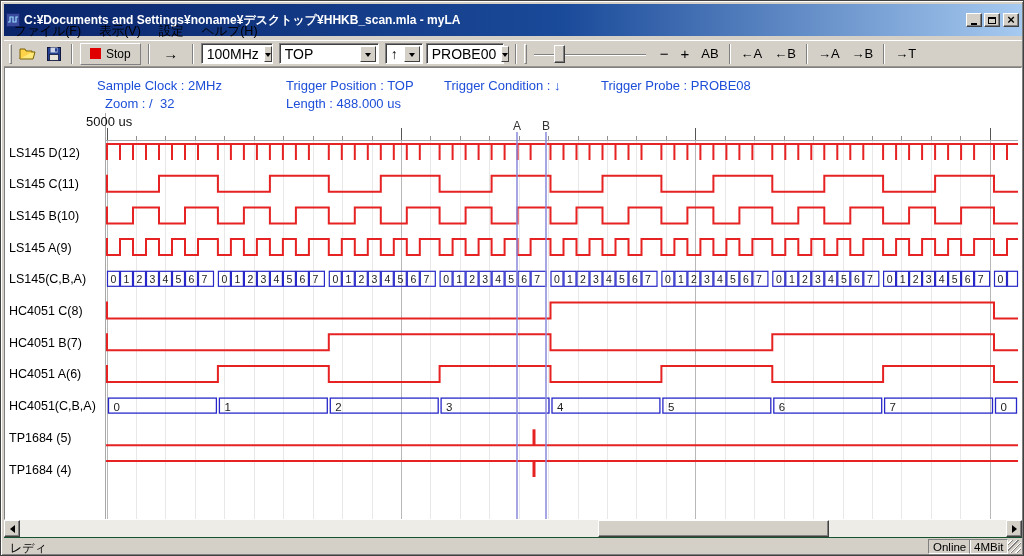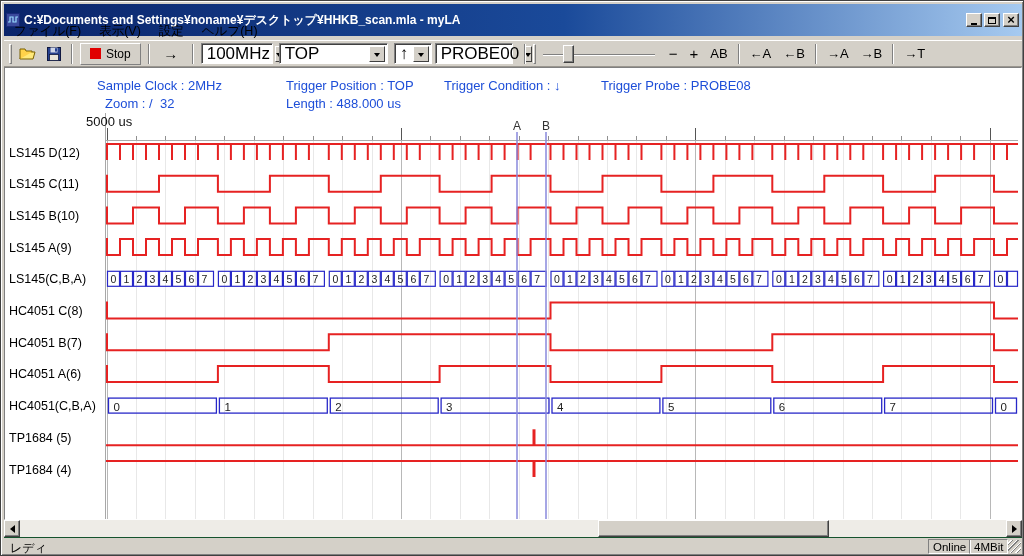--- a/index.html
+++ b/index.html
@@ -27,21 +27,21 @@
   .tgrip{width:3px;height:20px;border:1px solid;border-color:#fff #808080 #808080 #fff;margin:0 3px;}
   .tsep{width:0;height:20px;border-left:1px solid #808080;border-right:1px solid #fff;margin:0 4px;}
   .ibtn{width:26px;height:22px;display:flex;align-items:center;justify-content:center;background:transparent;border:none;padding:0;}
   .stopbtn{display:flex;align-items:center;gap:5px;height:22px;padding:0 9px;margin:0 3px;
     background:#d4d0c8;border:1px solid;border-color:#fff #808080 #808080 #fff;font-size:12px;}
   .stopsq{width:11px;height:11px;background:#e10000;}
   .tbtn{height:22px;display:flex;align-items:center;justify-content:center;background:transparent;
     border:none;padding:0 6px;font-size:13px;font-family:"Liberation Sans",sans-serif;}
   .combo{display:flex;align-items:stretch;background:#fff;height:21px;margin:0 3px;
     border:1px solid;border-color:#808080 #fff #fff #808080;box-shadow:inset 1px 1px 0 #404040;}
-  .combo .val{flex:1;display:flex;align-items:center;padding:0 5px;font-size:17px;white-space:nowrap;}
+  .combo .val{flex:1;display:flex;align-items:center;padding:0 5px;font-size:14px;white-space:nowrap;}
   .combo .drop{width:16px;margin:2px 2px 1px 0;background:#d4d0c8;border:1px solid;
     border-color:#fff #404040 #404040 #fff;display:flex;align-items:center;justify-content:center;}
   .arrow-down{width:0;height:0;border:3px solid transparent;border-top:4px solid #000;margin-top:4px;}
   .slider{width:112px;height:22px;position:relative;margin:0 8px 0 4px;}
   .slider .track{position:absolute;left:0;right:0;top:11px;height:0;border-top:1px solid #808080;border-bottom:1px solid #fff;}
   .slider .thumb{position:absolute;left:20px;top:2px;width:11px;height:18px;background:#d4d0c8;
     border:1px solid;border-color:#fff #404040 #404040 #fff;box-shadow:inset -1px -1px 0 #808080;}
   .client{position:absolute;left:3px;top:66px;width:1018px;height:453px;background:#fff;
     border:1px solid;border-color:#808080 #fff #fff #808080;}
   .info-span{position:absolute;font-size:13px;white-space:pre;color:#1d4ed8;}
@@ -118,21 +118,21 @@
     </button>
     <span class="tsep"></span>
     <button class="tbtn" style="font-size:15px;width:34px">→</button>
     <span class="tsep"></span>
     <span class="combo" style="width:72px">
       <span class="val">100MHz</span>
       <span class="drop">
           <span class="arrow-down"></span>
         </span>
     </span>
-    <span class="combo" style="width:109px">
+    <span class="combo" style="width:100px">
       <span class="val">TOP</span>
       <span class="drop">
           <span class="arrow-down"></span>
         </span>
     </span>
     <span class="combo" style="width:38px">
       <span class="val">↑</span>
       <span class="drop">
           <span class="arrow-down"></span>
         </span>

